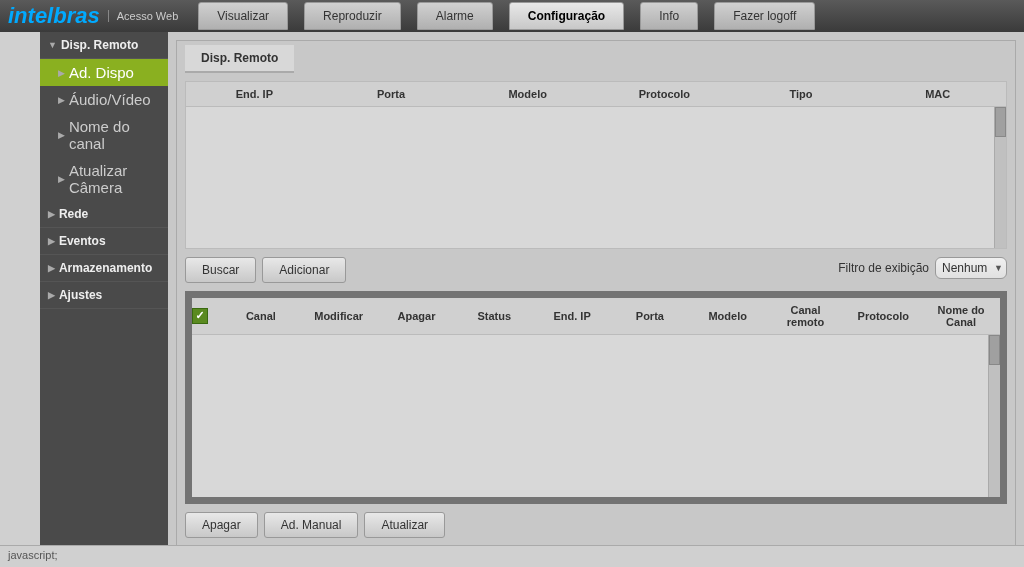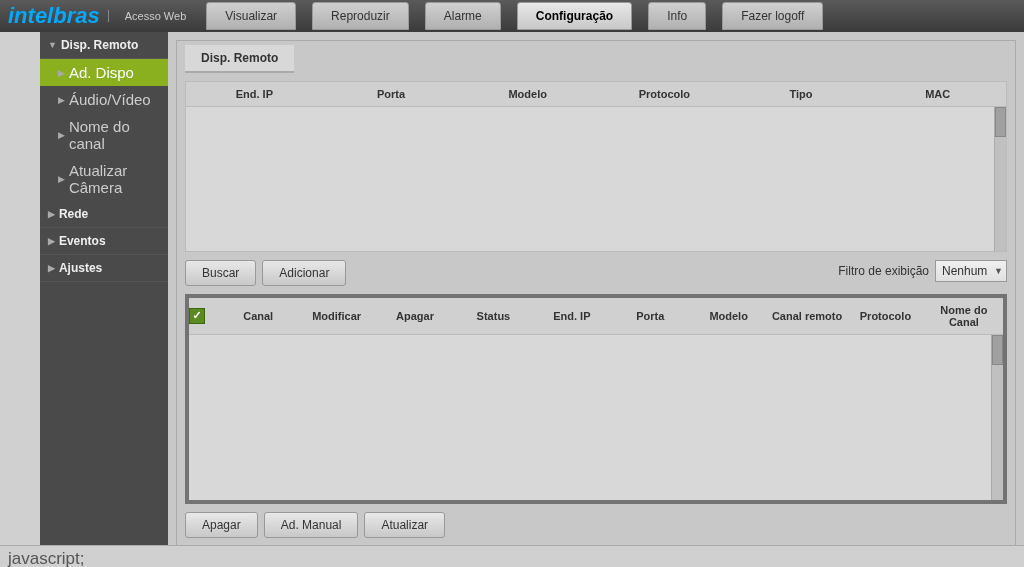--- a/index.html
+++ b/index.html
@@ -29,21 +29,21 @@
       color: #00aaff;
       font-size: 22px;
       font-weight: bold;
       font-style: italic;
     }
     .acesso-web {
       color: #ccc;
       font-size: 11px;
       margin-left: 8px;
       border-left: 1px solid #888;
-      padding-left: 16px;
+      padding-left: 8px;
     }
     .nav-tabs {
       display: flex;
       gap: 16px;
     }
     .nav-tab {
       background: linear-gradient(180deg, #d0d0d0 0%, #b0b0b0 100%);
       border: 1px solid #999;
       border-radius: 3px 3px 0 0;
       padding: 6px 18px;
@@ -204,21 +204,21 @@
       margin-left: auto;
       display: flex;
       align-items: center;
       gap: 6px;
       font-size: 12px;
       color: #333;
     }
     .filter-select {
       background: linear-gradient(180deg, #f0f0f0 0%, #e0e0e0 100%);
       border: 1px solid #999;
-      border-radius: 0;
+      border-radius: 6px;
       padding: 3px 18px 3px 6px;
       font-size: 12px;
       color: #333;
       appearance: none;
       cursor: pointer;
       position: relative;
     }
     .select-wrapper {
       position: relative;
       display: inline-block;
@@ -229,21 +229,21 @@
       top: 50%;
       transform: translateY(-50%);
       font-size: 9px;
       color: #555;
       pointer-events: none;
     }
 
     
     .table2-container {
       background: #d4d4d4;
-      border: 4px solid #737373;
+      border: 7px solid #737373;
       flex: 1.2;
       overflow: hidden;
       display: flex;
       flex-direction: column;
     }
 
     .table2-header {
       display: flex;
       align-items: center;
       background: #d0d0d0;
@@ -285,21 +285,21 @@
       display: flex;
       gap: 6px;
     }
 
     
     .status-bar {
       height: 22px;
       background: #d0d0d0;
       border-top: 1px solid #aaa;
       padding: 3px 8px;
-      font-size: 17px;
+      font-size: 11px;
       color: #555;
       position: fixed;
       bottom: 0;
       width: 1024px;
     }
   </style>
 </head>
 <body>
 
 <div class="header">
@@ -340,20 +340,24 @@
       <span class="arrow arrow-right"></span>
       <span>Atualizar Câmera</span>
     </div>
     <div class="sidebar-section">
       <span class="arrow arrow-right"></span>
       <span>Rede</span>
     </div>
     <div class="sidebar-section">
       <span class="arrow arrow-right"></span>
       <span>Eventos</span>
+    </div>
+    <div class="sidebar-section">
+      <span class="arrow arrow-right"></span>
+      <span>Armazenamento</span>
     </div>
     <div class="sidebar-section">
       <span class="arrow arrow-right"></span>
       <span>Ajustes</span>
     </div>
   </div>
 
   <div class="content-area">
     <div class="content-panel">
       <div style="padding: 4px 0 0 8px;">

